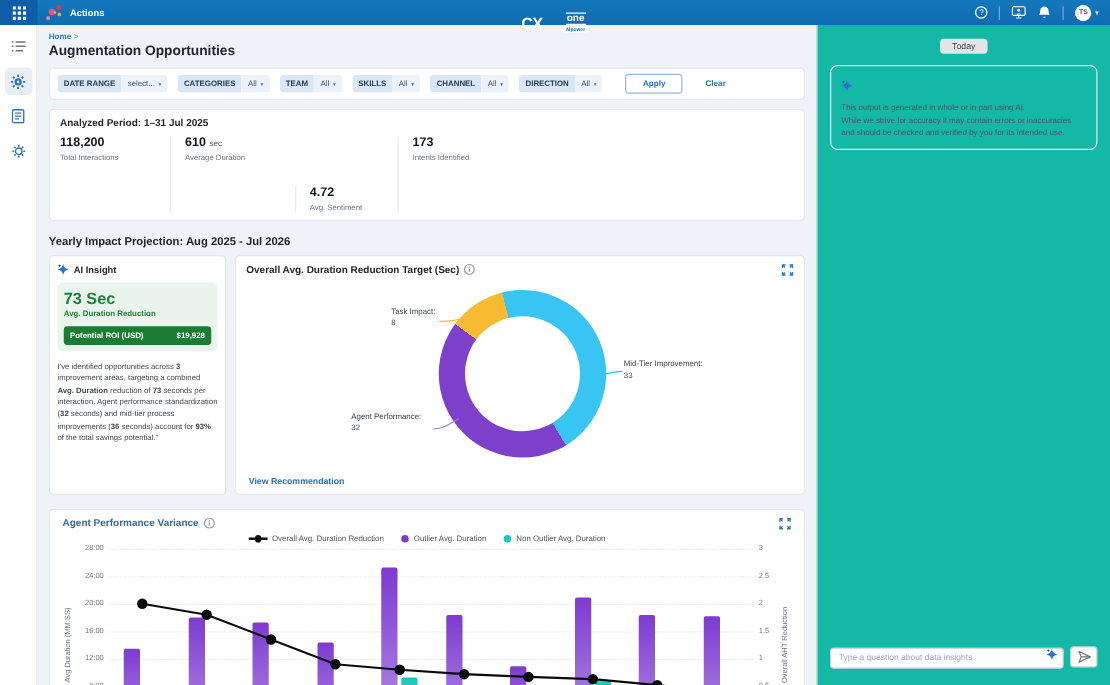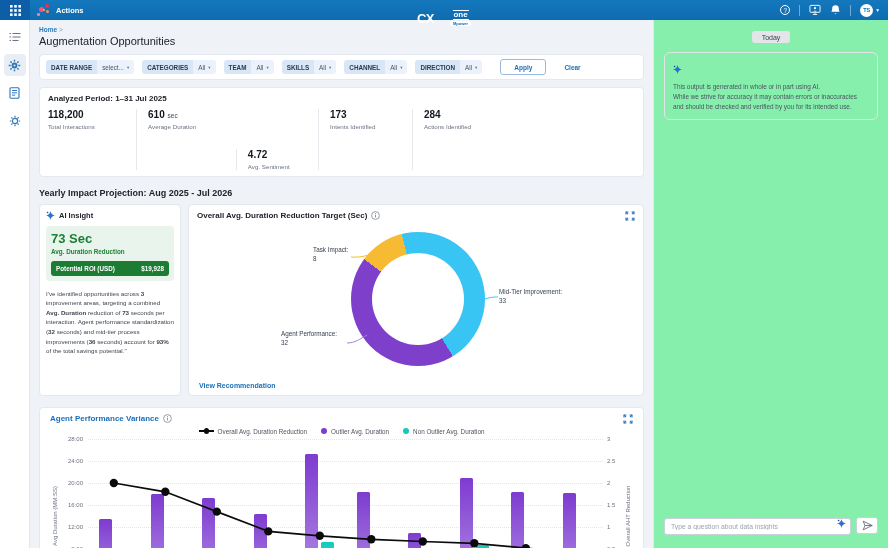--- a/index.html
+++ b/index.html
@@ -29,21 +29,21 @@
   .avatar-chev{font-size:5.5px;color:#fff}
   
   .sidebar{position:absolute;left:0;top:20px;width:30px;bottom:0;background:#fff;border-right:1px solid #e2e7ec;
            display:flex;flex-direction:column;align-items:center;padding-top:6px;gap:6px;box-sizing:border-box;z-index:4}
   .side-item{width:22px;height:22px;border-radius:4px;display:flex;align-items:center;justify-content:center;cursor:pointer}
   .side-item.active{background:#e9eef5}
   
   .main{position:absolute;left:30px;top:20px;width:623px;bottom:0;padding:6px 9px;box-sizing:border-box;overflow:hidden}
   .breadcrumb{font-size:6.5px;color:#2d7ab9;font-weight:bold}
   .breadcrumb .sep{color:#8a939e;font-weight:normal;margin-left:2px}
-  .page-title{font-size:11px;font-weight:normal;color:#20242b;margin:2px 0 7px}
+  .page-title{font-size:11px;font-weight:bold;color:#20242b;margin:2px 0 7px}
   .card{background:#fff;border:1px solid #e3e8ee;border-radius:4px;box-sizing:border-box}
   
   .filter-card{padding:4px 6px;display:flex;align-items:center;gap:8px}
   .pill{display:flex;border-radius:3px;overflow:hidden;font-size:6.3px;cursor:pointer;white-space:nowrap}
   .pill .lab{background:#d9e6f6;color:#243b53;font-weight:bold;padding:3.5px 5px}
   .pill .val{background:#ebf2fb;color:#4b5563;padding:3.5px 5px;display:flex;gap:3px;align-items:center}
   .pill .chev{font-size:4.5px;color:#6b7280}
   .apply-btn{border:1px solid #9ab9de;color:#1d6fb8;font-weight:bold;font-size:6.5px;background:#fff;
              border-radius:3px;padding:3.5px 13px;margin-left:10px;cursor:pointer;font-family:inherit}
   .clear-btn{color:#1d6fb8;font-weight:bold;font-size:6.5px;background:none;border:none;margin-left:4px;cursor:pointer;font-family:inherit}
@@ -98,21 +98,21 @@
   .tick{position:absolute;font-size:6px;color:#6b7280}
   .ticks.left .tick{right:5px}
   .ticks.right .tick{left:4px}
   .plot{flex:1;position:relative;height:154px}
   .gridline{position:absolute;left:0;right:0;border-top:1px dotted #e3e7ed}
   .bars{position:absolute;left:0;right:0;top:0;height:154px;display:flex}
   .bar-group{flex:1;display:flex;align-items:flex-end;justify-content:center;gap:3px}
   .bar{width:13px;border-radius:1.5px 1.5px 0 0}
   .line-layer{position:absolute;left:0;top:0;width:100%;height:154px}
   
-  .right-panel{position:absolute;right:0;top:20px;width:235px;bottom:0;background:#86efac;border-left:1px solid #e2e7ec;box-sizing:border-box}
+  .right-panel{position:absolute;right:0;top:20px;width:235px;bottom:0;background:#14b8a6;border-left:1px solid #e2e7ec;box-sizing:border-box}
   .today{width:max-content;margin:11px auto 0;background:#e3e5e8;border-radius:3px;padding:2.5px 10px;font-size:7px;color:#374151}
   .disclaimer{margin:9px 10px 0;border:1px solid #e1e5ea;border-radius:6px;padding:7px 8px}
   .disc-text{font-size:6.4px;color:#4a5560;line-height:1.55;margin-top:4px}
   .chat-row{position:absolute;left:10px;right:10px;bottom:13px;display:flex;gap:5px;align-items:center}
   .chat-input-wrap{flex:1;position:relative}
   .chat-input{width:100%;box-sizing:border-box;height:17px;border:1px solid #c9d2dc;border-radius:3px;
               font-size:6.8px;padding:0 20px 0 6px;color:#374151;font-family:inherit;outline:none}
   .chat-input::placeholder{color:#9aa4b0}
   .chat-sparkle{position:absolute;right:5px;top:4px;line-height:0}
   .send-btn{width:22px;height:17px;border:1px solid #c9d2dc;border-radius:3px;background:#fff;
@@ -259,24 +259,20 @@
           <div class="v">610<span class="u"> sec</span></div>
           <div class="l">Average Duration</div>
         </div>
         <div class="stat" style="width: 14%; margin-top: 40px;">
           <div class="v">4.72</div>
           <div class="l">Avg. Sentiment</div>
         </div>
         <div class="stat" style="width: 16%;">
           <div class="v">173</div>
           <div class="l">Intents Identified</div>
-        </div>
-        <div class="stat" style="width: 17%;">
-          <div class="v">284</div>
-          <div class="l">Actions Identified</div>
         </div>
       </div>
   </div>
 
   <div class="section-title">Yearly Impact Projection: Aug 2025 - Jul 2026</div>
 
   <div class="row">
 
     <div class="card insight-card">
       <div class="insight-head">

